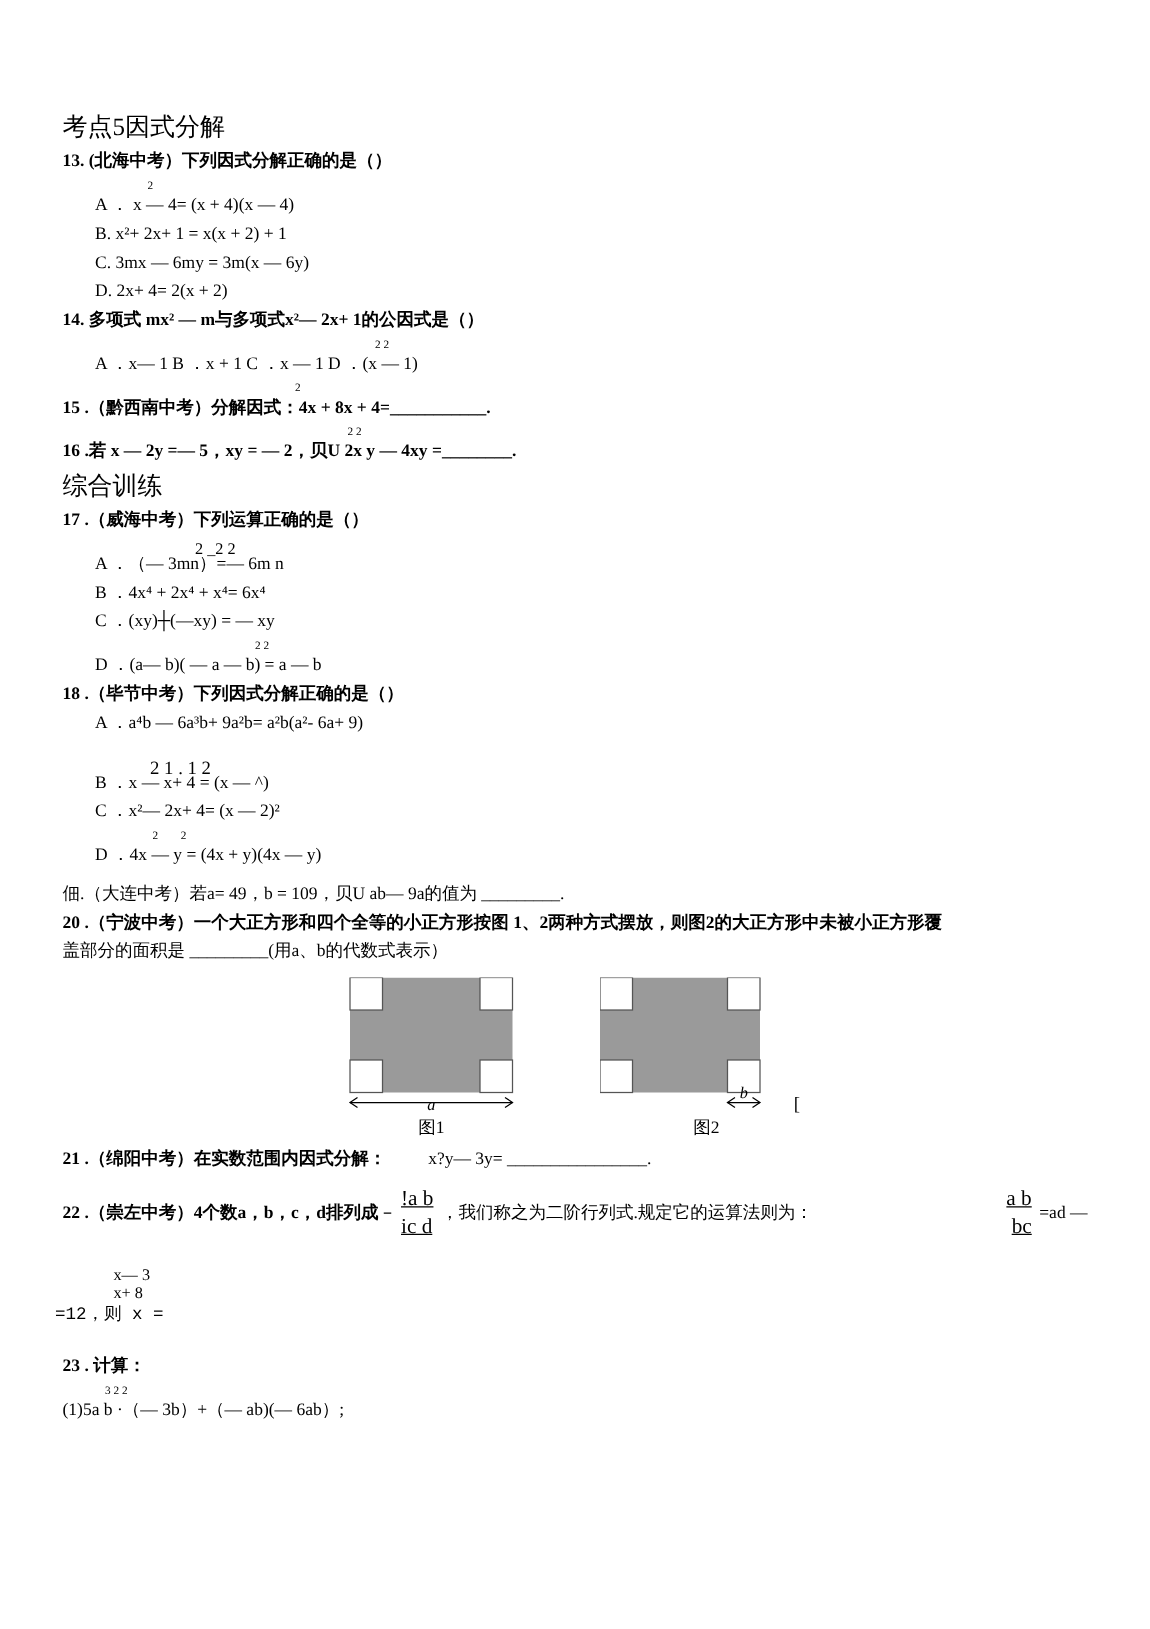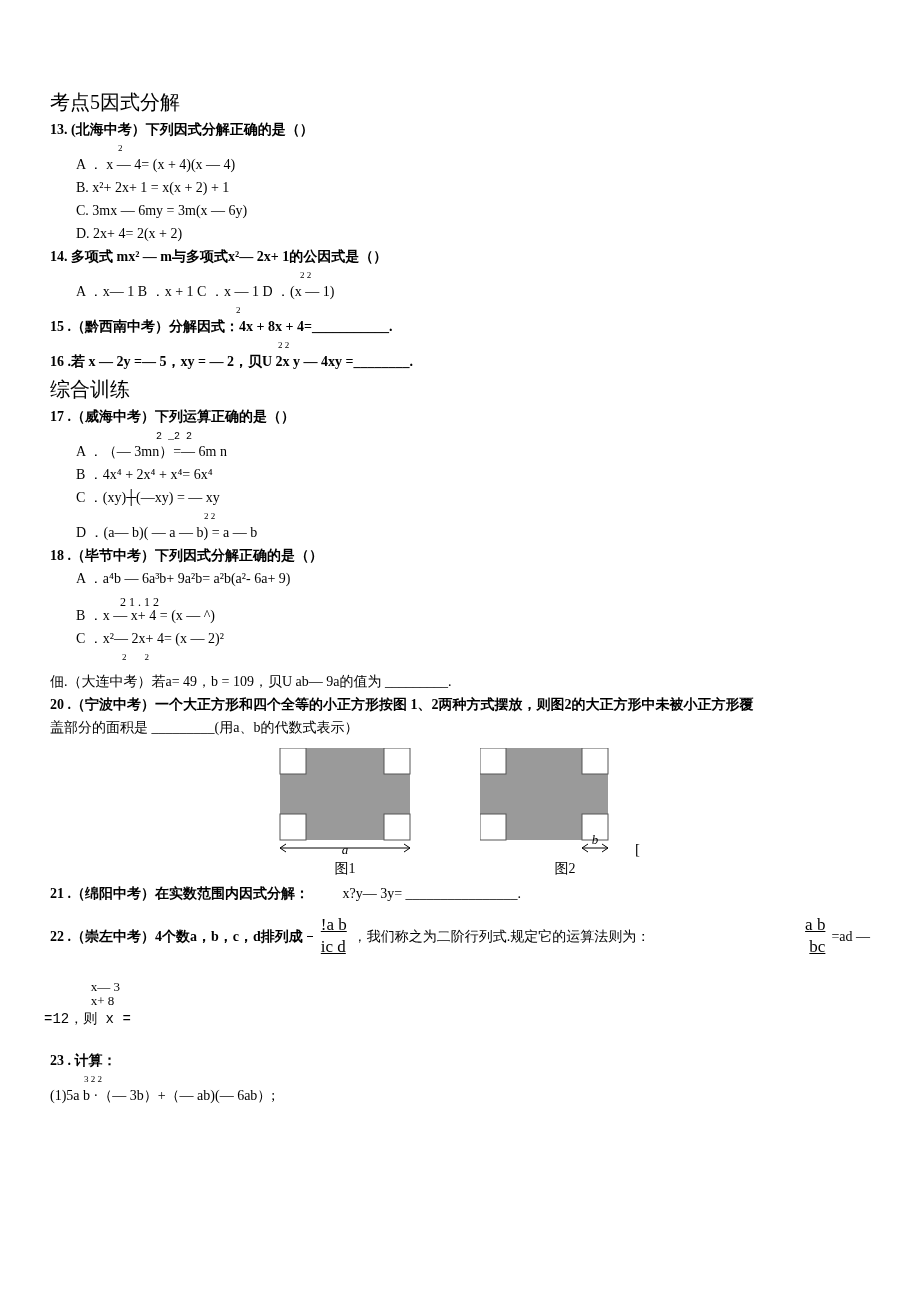--- a/index.html
+++ b/index.html
@@ -82,35 +82,36 @@
 <div class="sup-line" style="padding-left:186px;font-size:9px;">2</div>
 <div class="row bold">15  .（黔西南中考）分解因式：4x + 8x + 4=___________.</div>
 
 <div class="sup-line" style="padding-left:228px;font-size:9px;">2 2</div>
 <div class="row bold">16  .若 x — 2y =— 5，xy = — 2，贝U 2x y — 4xy =________.</div>
 
 <div class="row heading">综合训练</div>
 
 <div class="row bold">17  .（威海中考）下列运算正确的是（）</div>
 <div class="indent1">
-  <div class="sup-line" style="padding-left:80px;font-size:10px;font-family:Liberation Mono, monospace;">2 _2 2</div>
+  <div class="sup-line" style="padding-left:80px;font-size:13px;">2 _2 2</div>
   <div class="row">A ．（— 3mn）=— 6m n</div>
   <div class="row">B ．4x⁴ + 2x⁴ + x⁴= 6x⁴</div>
   <div class="row">C ．(xy)┼(—xy) = — xy</div>
   <div class="sup-line" style="padding-left:128px;font-size:9px;">2 2</div>
   <div class="row">D ．(a— b)( — a — b) = a — b</div>
 </div>
 
 <div class="row bold">18  .（毕节中考）下列因式分解正确的是（）</div>
 <div class="indent1">
   <div class="row">A ．a⁴b — 6a³b+ 9a²b= a²b(a²- 6a+ 9)</div>
-  <div class="sup-line" style="padding-left:44px;font-size:12px;margin-top:4px;">2 1 . 1 2</div>
+  <div class="sup-line" style="padding-left:44px;font-size:15px;margin-top:15px;">2 1 . 1 2</div>
   <div class="row">B ．x — x+ 4 = (x — ^)</div>
   <div class="row">C ．x²— 2x+ 4= (x — 2)²</div>
   <div class="sup-line" style="padding-left:46px;font-size:9px;white-space:pre;">2        2</div>
+  <div class="row">D ．4x — y = (4x + y)(4x — y)</div>
 </div>
 
 <div class="row" style="margin-top:10px;font-family:Liberation Serif, serif;">佃.（大连中考）若a= 49，b = 109，贝U ab— 9a的值为 _________.</div>
 
 <div class="row bold">20  .（宁波中考）一个大正方形和四个全等的小正方形按图      1、2两种方式摆放，则图2的大正方形中未被小正方形覆</div>
 <div class="row">盖部分的面积是 _________(用a、b的代数式表示）</div>
 
 <div class="figwrap">
 
   <div class="figblock">

